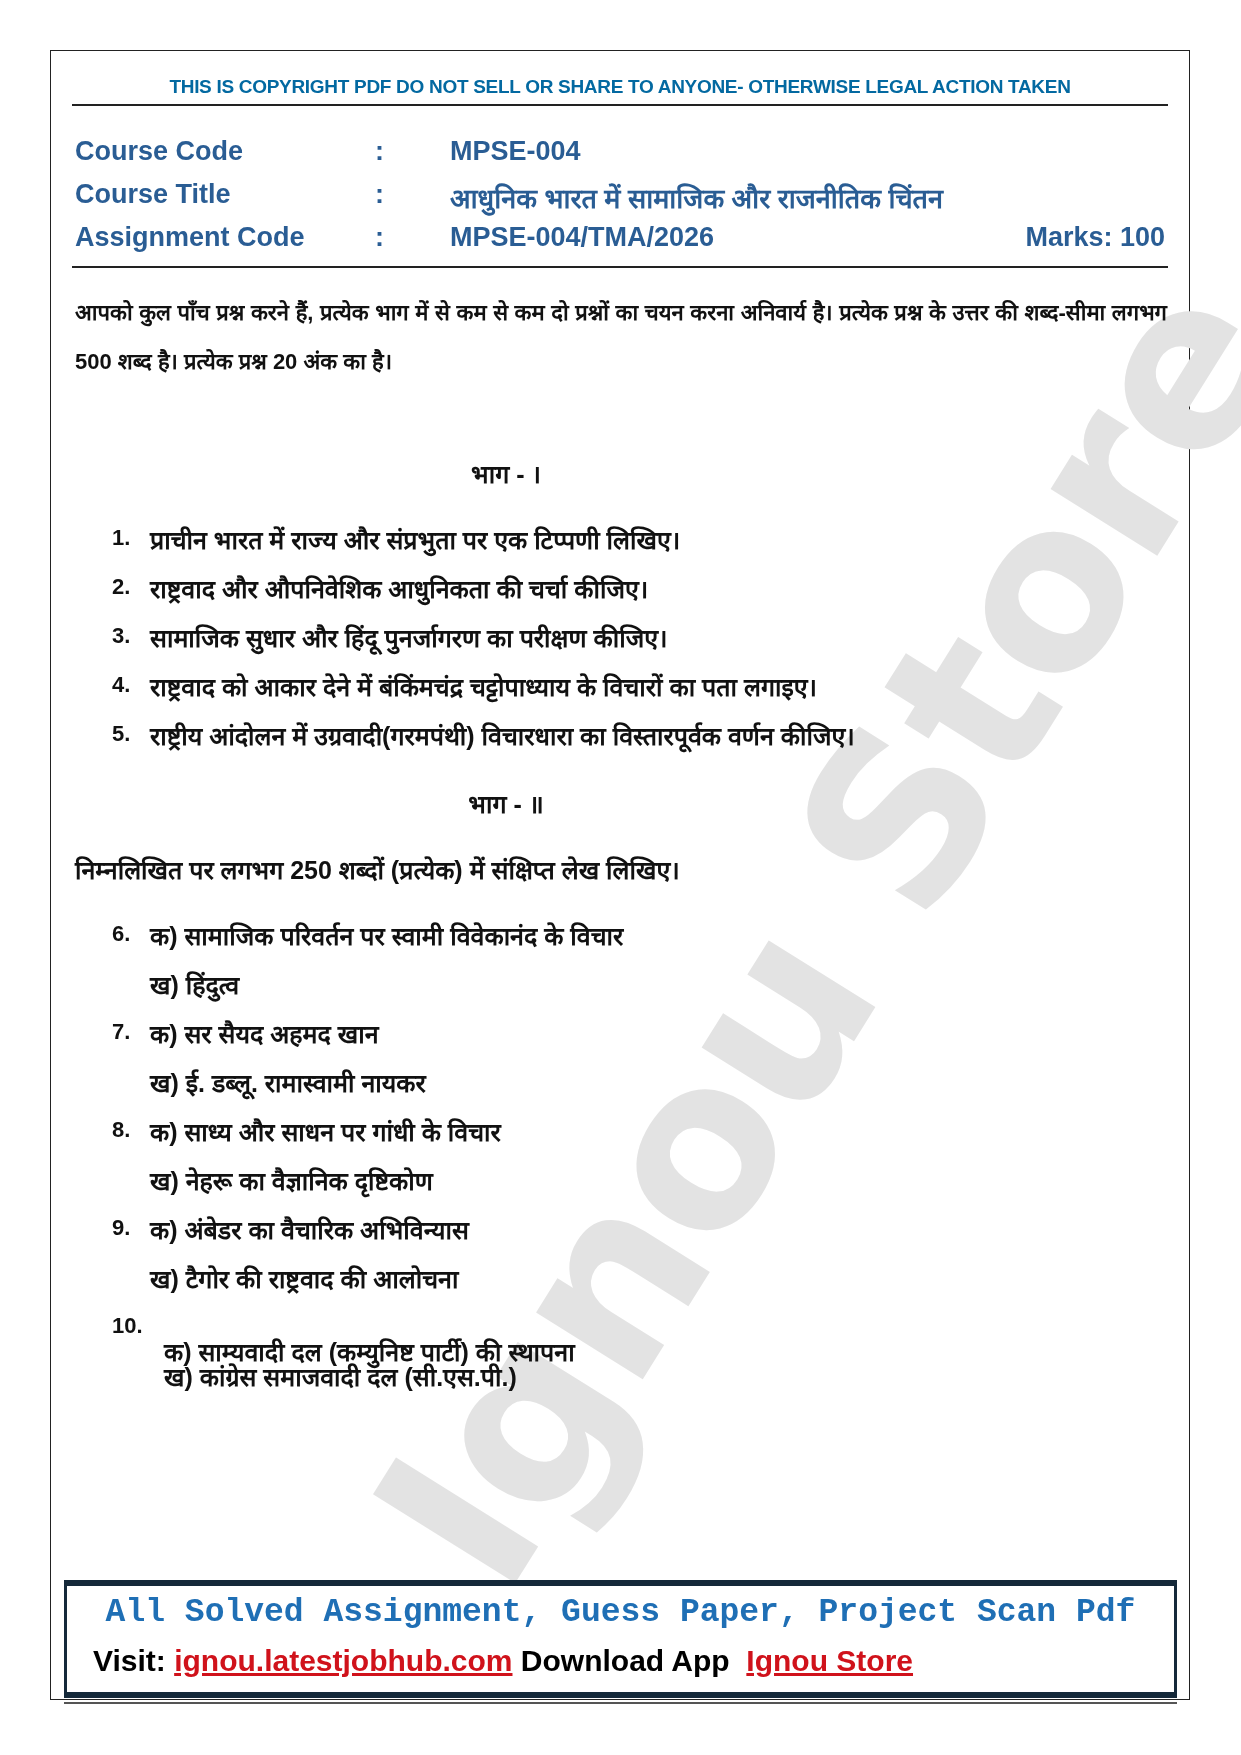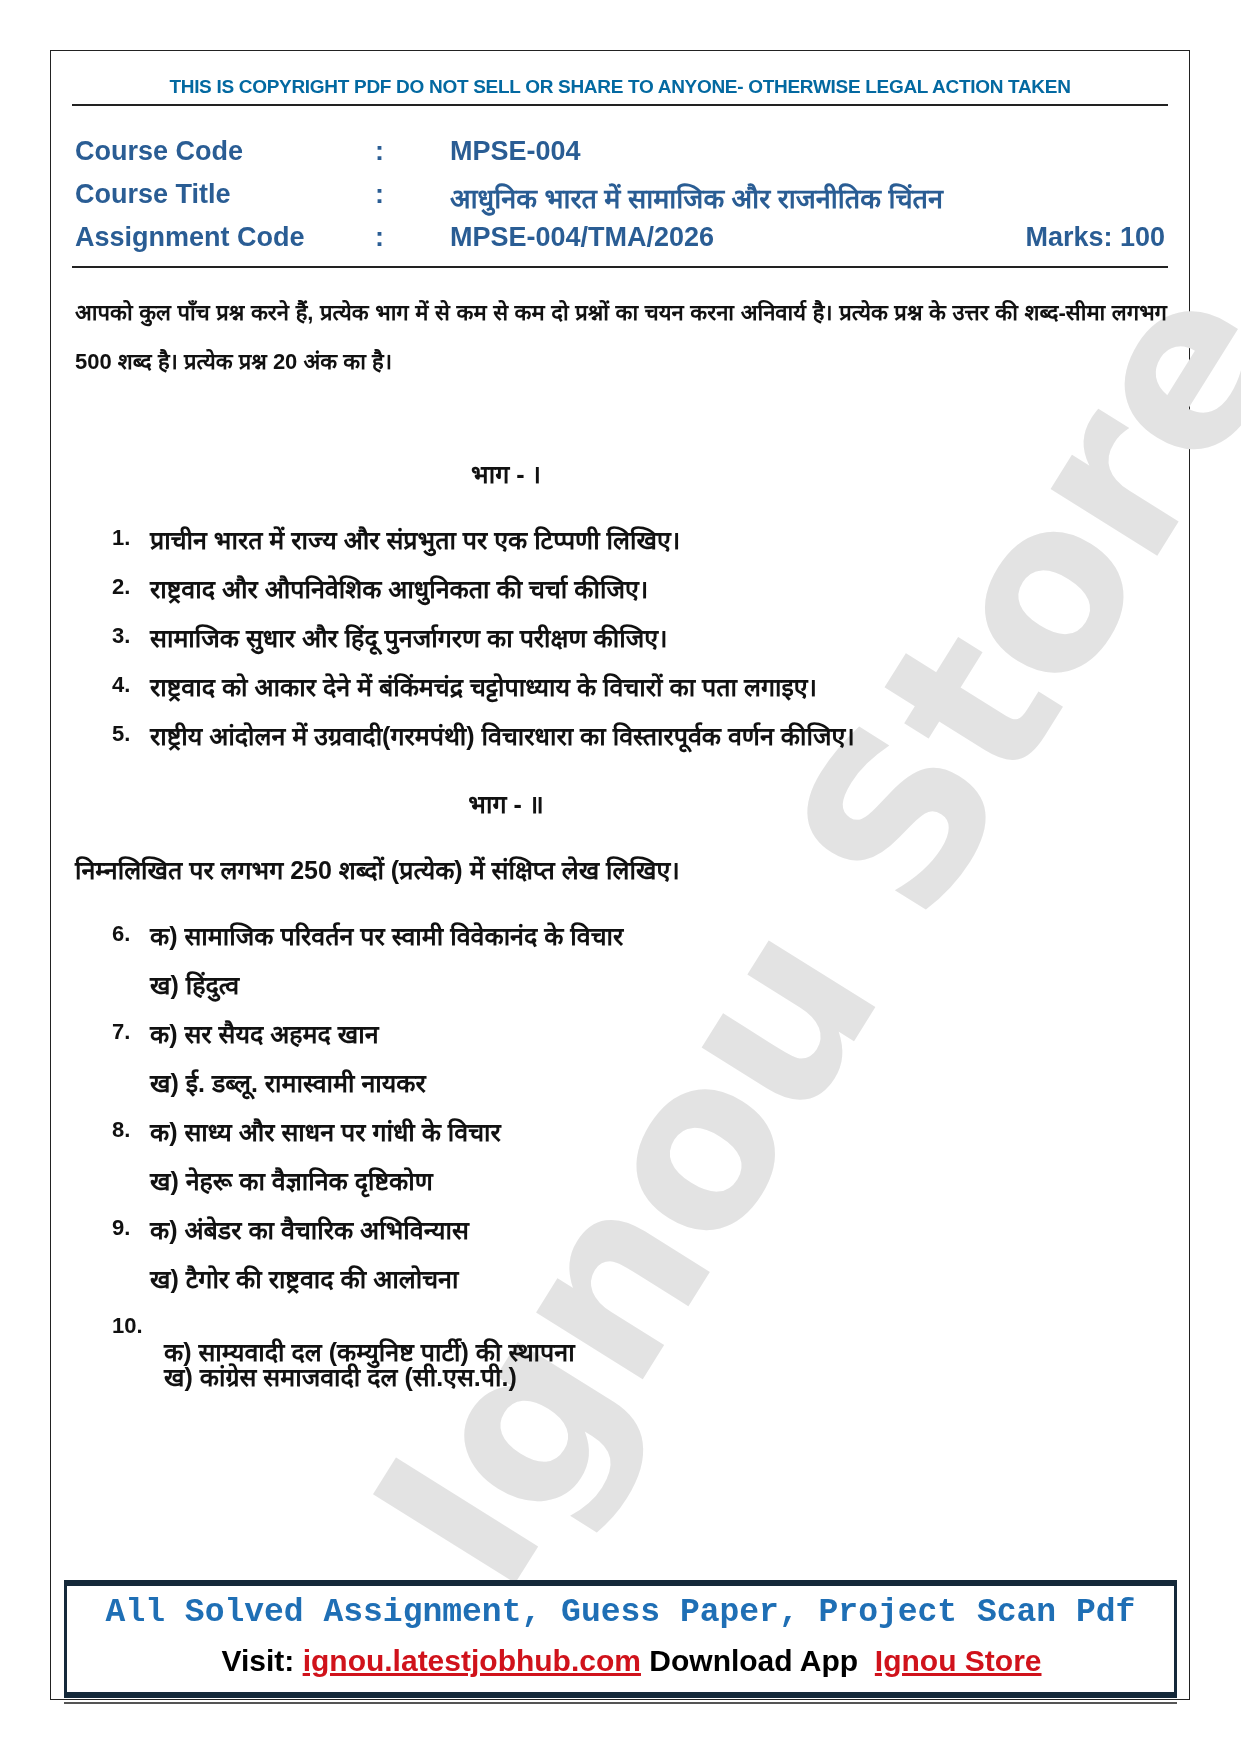--- a/index.html
+++ b/index.html
@@ -33,22 +33,22 @@
   .sub-row { height:49px; position:relative; white-space:nowrap; }
   .sub-num { position:absolute; left:0; font-size:22px; top:3px; }
   .sub-text { position:absolute; left:38px; }
   .sub-row.indent .sub-text { left:38px; }
   .footer-box { position:absolute; left:64px; top:1580px; width:1113px; height:118px;
                 border-top:6px solid #15293a; border-bottom:6px solid #15293a;
                 border-left:3px solid #15293a; border-right:3px solid #15293a;
                 box-sizing:border-box; z-index:1; background:#fff; }
   .footer-line1 { position:absolute; left:0; width:100%; top:8px; text-align:center;
                   color:#1f6fb5; font-weight:bold; font-size:33px;font-family:Liberation Mono, monospace; }
-  .footer-line2 { position:absolute; left:11px; width:100%; top:58px; text-align:center;
-                  font-weight:bold; font-size:30px; color:#000; }
+  .footer-line2 { position:absolute; left:0; width:100%; top:58px; 
+                  font-weight:bold; font-size:30px; color:#000;padding-left:26px; }
   .footer-line2 a { color:#d0121b; text-decoration:underline; }
   .bottom-rule { position:absolute; left:64px; width:1113px; top:1702px; border-top:2px solid #555; z-index:1; }
 </style>
 </head>
 <body>
 
 <div class="page-border"></div>
 
 <div class="watermark">
   <span>Ignou Store</span>

